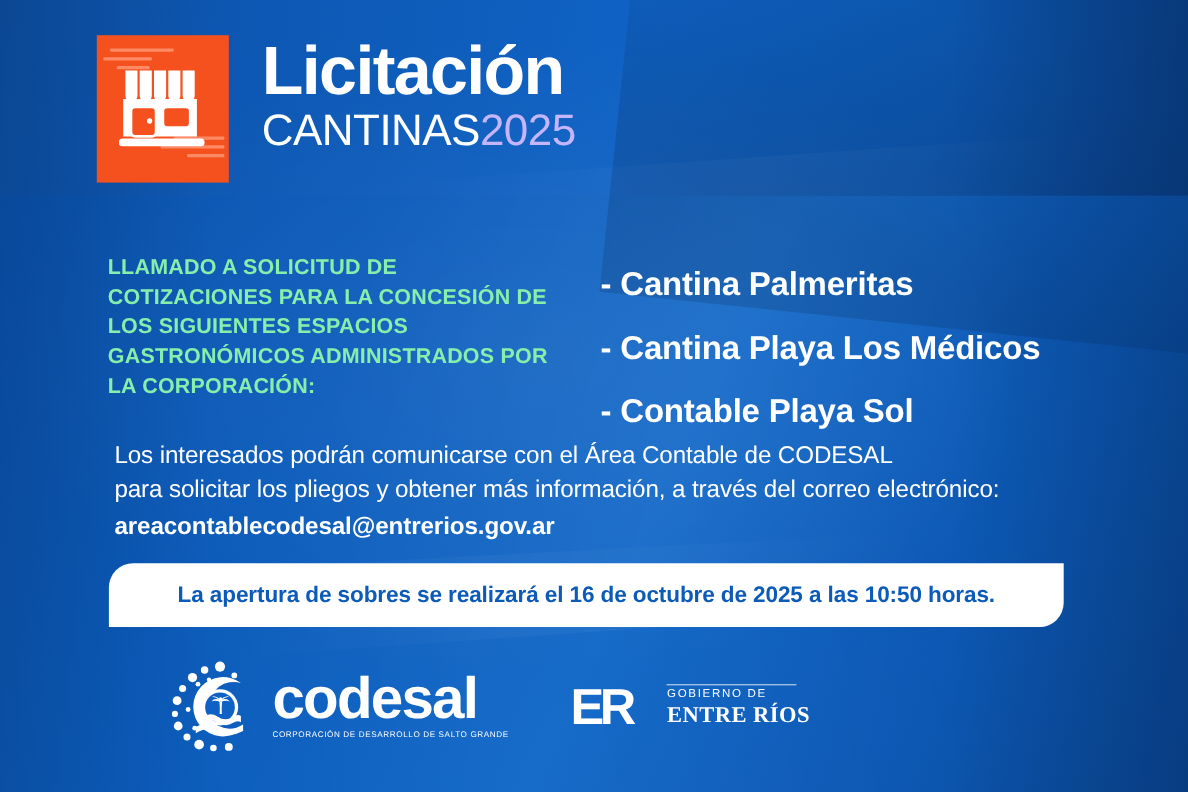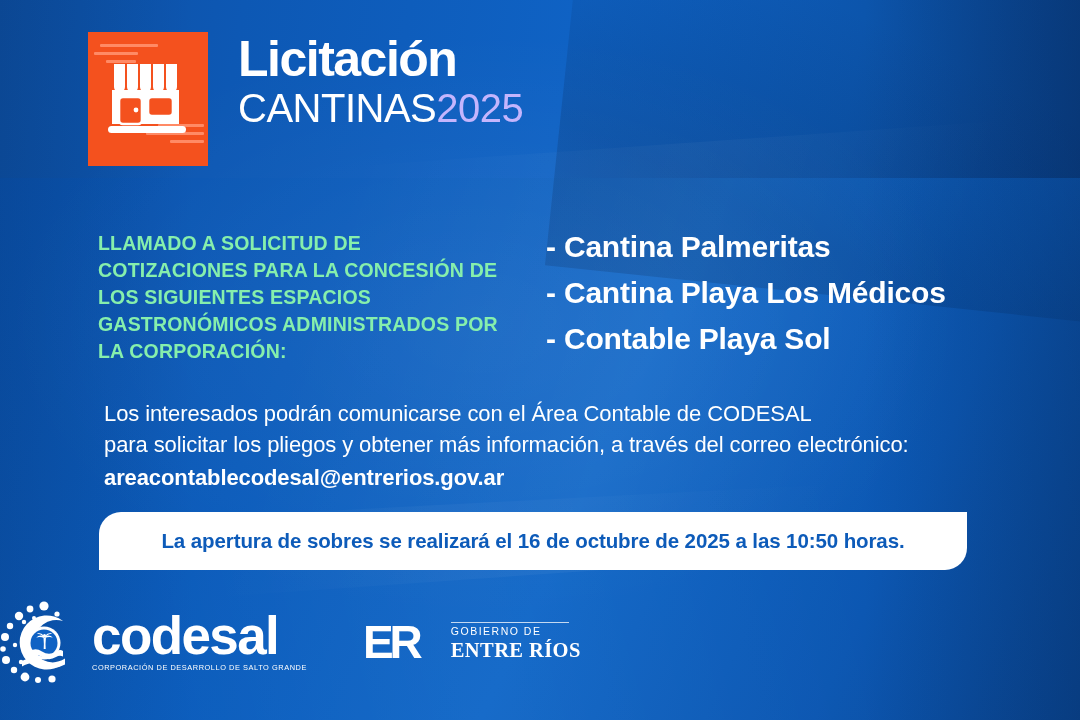--- a/index.html
+++ b/index.html
@@ -57,57 +57,57 @@
   .mark .lines-tl .ln:nth-child(1){ width:58px; margin-left:6px; }
   .mark .lines-tl .ln:nth-child(2){ width:44px; margin-left:0px; }
   .mark .lines-tl .ln:nth-child(3){ width:30px; margin-left:12px; }
   .mark .lines-br .ln:nth-child(1){ width:46px; margin-left:auto; }
   .mark .lines-br .ln:nth-child(2){ width:58px; margin-left:auto; }
   .mark .lines-br .ln:nth-child(3){ width:34px; margin-left:auto; }
   .mark svg { position:absolute; left:50%; top:50%; transform:translate(-50%,-50%); }
 
   .title-wrap { margin-left:30px; padding-top:4px; }
   .title-main {
-    font-size:50px; line-height:0.95; font-weight:bold; color:#ffffff;
+    font-size:62px; line-height:0.95; font-weight:bold; color:#ffffff;
     letter-spacing:-1.5px;
   }
   .title-sub { margin-top:4px; font-size:40px; line-height:1; letter-spacing:-0.5px; }
   .title-sub .cantinas { color:#ffffff; font-weight:normal; }
   .title-sub .year { color:#c4b5fd; font-weight:normal;text-align:center; }
 
   
   .callout {
     position:absolute; left:98px; top:230px; width:410px;
     color:#86efac; font-weight:bold; font-size:19.5px; line-height:1.38;
     letter-spacing:0.2px; text-transform:uppercase;
   }
 
   .cantinas-list { position:absolute; left:546px; top:224px; }
   .cantina-item {
     color:#ffffff; font-weight:bold; font-size:30px; line-height:1.53;
-    letter-spacing:-0.2px; white-space:nowrap;
+    letter-spacing:-0.2px; white-space:nowrap;margin-top:12px;
   }
 
   .contact { position:absolute; left:104px; top:398px; color:#ffffff; }
   .contact .line { font-size:22px; line-height:1.42; letter-spacing:-0.1px; }
   .contact .email { font-size:22px; font-weight:bold; line-height:1.42; margin-top:2px; letter-spacing:-0.1px; }
 
   
   .datebar {
     position:absolute; left:99px; top:512px; width:868px; height:58px;
     background:#ffffff;
     border-radius:22px 0 22px 0;
     display:flex; align-items:center; justify-content:center;
   }
   .datebar-text {
     color:#0d5bb9; font-weight:bold; font-size:20.5px; letter-spacing:-0.1px;
   }
 
   
-  .footer { position:absolute; left:0; top:600px; width:892px; display:flex; align-items:center; gap:56px; }
+  .footer { position:absolute; left:0; top:600px; width:892px; display:flex; align-items:center; justify-content:center; gap:56px; }
 
   .codesal { display:flex; align-items:center; }
   .codesal-text { margin-left:8px; }
   .codesal-word {
     font-size:53px; font-weight:bold; color:#ffffff; line-height:0.9;
     letter-spacing:-1.6px;
   }
   .codesal-tag {
     font-size:7.4px; color:#ffffff; letter-spacing:0.55px; margin-top:3px;
     font-weight:normal; white-space:nowrap;

